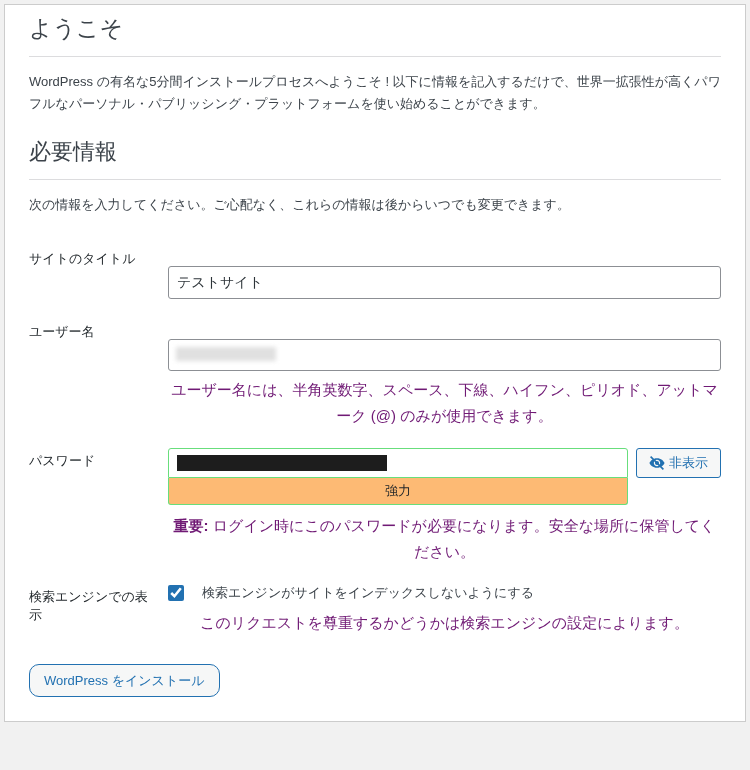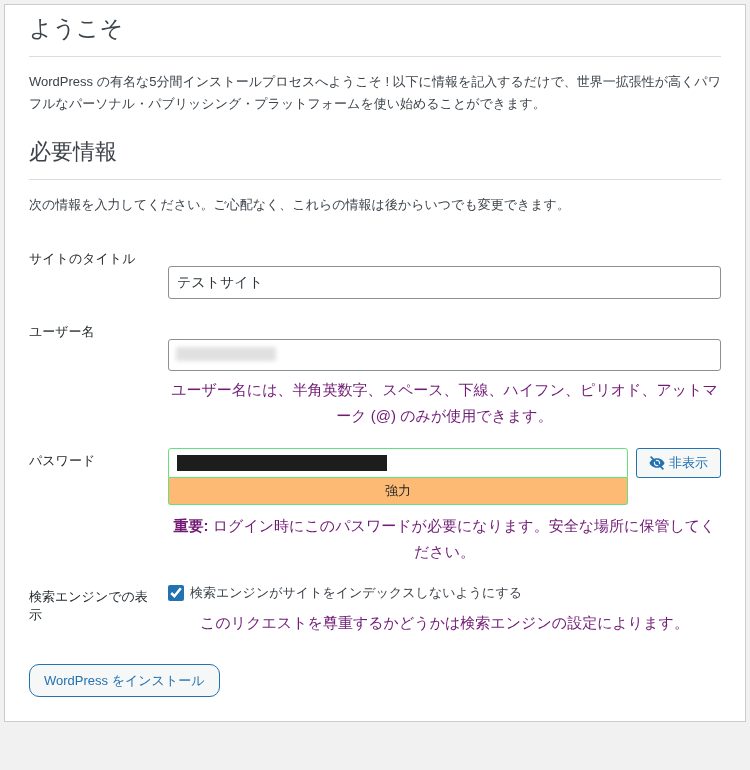--- a/index.html
+++ b/index.html
@@ -131,21 +131,21 @@
       background: #1d1d1d;
       vertical-align: middle;
     }
     .email-input-wrap {
       width: 100%;
       border: 1px solid #8c8f94;
       border-radius: 3px;
       padding: 6px 8px;
       background: #fff;
     }
-    .checkbox-row { display: flex; align-items: center; gap: 6px; margin-bottom: 6px; }
+    .checkbox-row { display: flex; align-items: center; gap: 18px; margin-bottom: 6px; }
     input[type="checkbox"] {
       width: 16px;
       height: 16px;
       accent-color: #2271b1;
       cursor: pointer;
     }
     .checkbox-label { font-size: 13px; color: #3c434a; cursor: pointer; }
     .submit-row { margin-top: 18px; }
     .submit-btn {
       display: inline-block;

